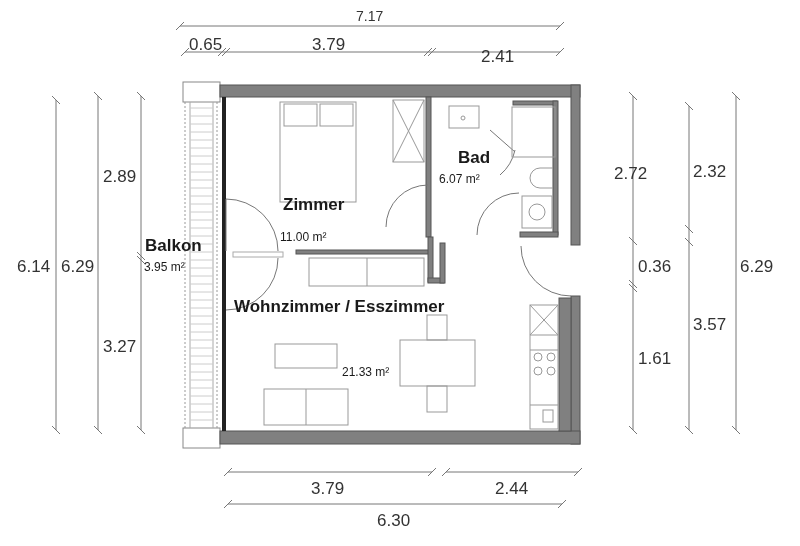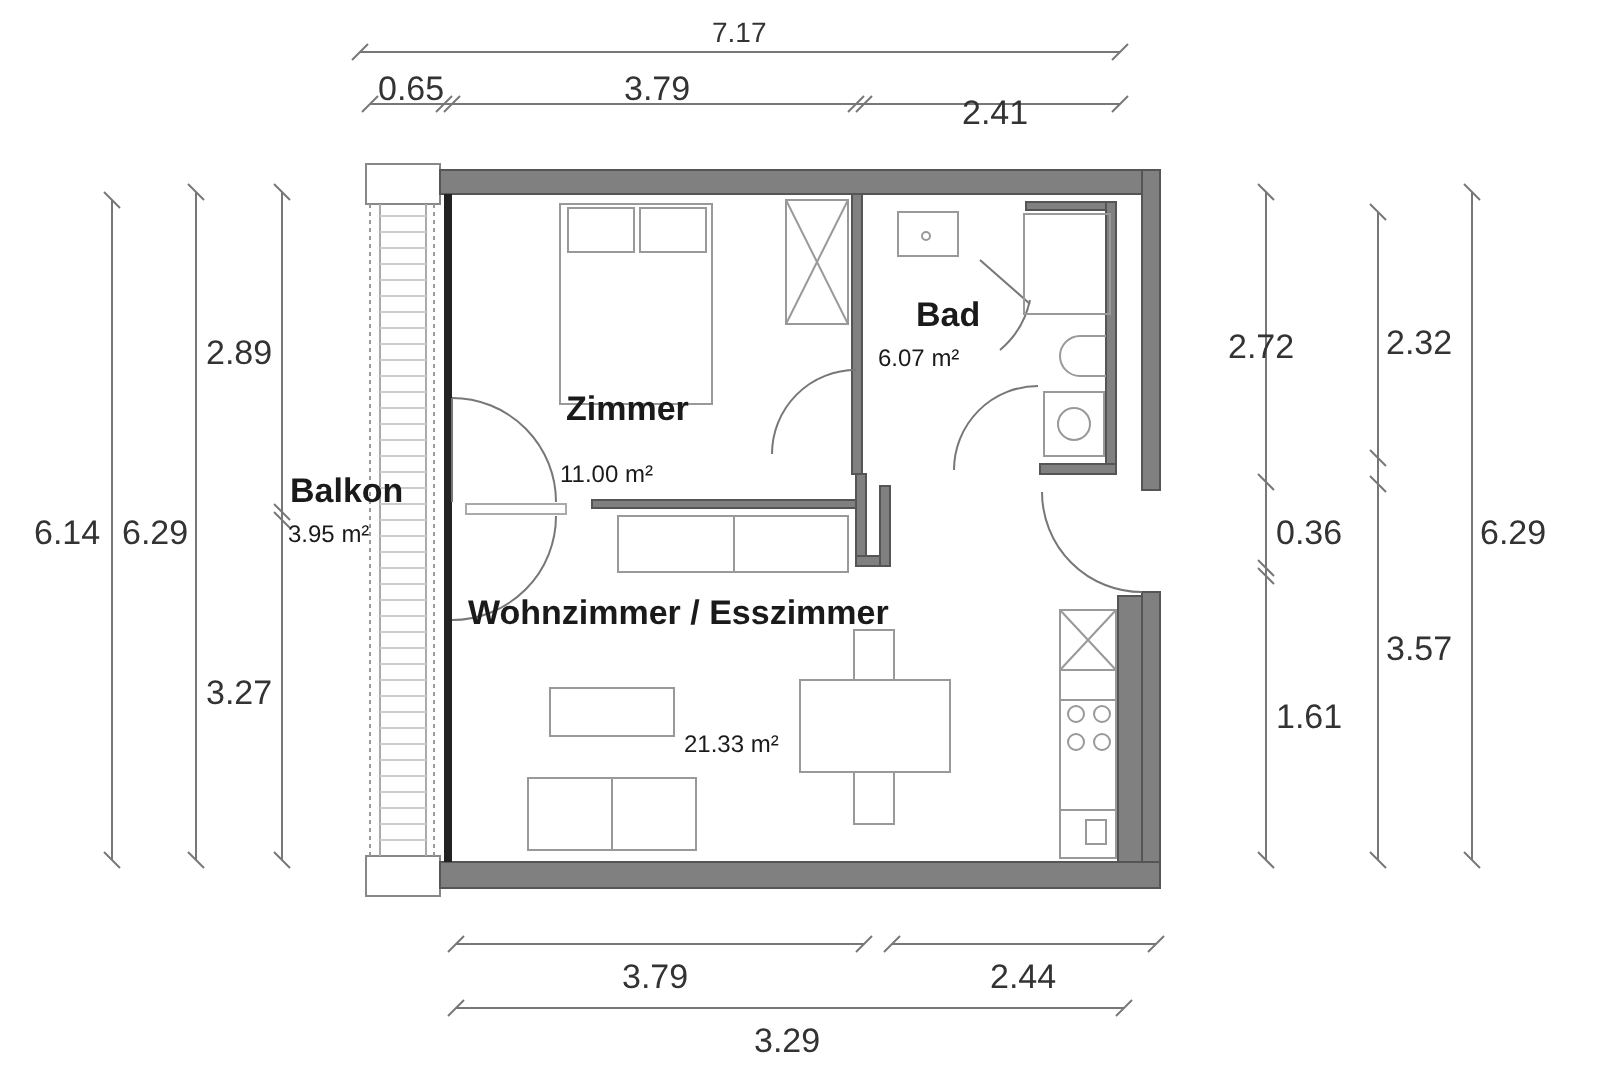--- a/index.html
+++ b/index.html
@@ -205,21 +205,21 @@
   </g>
 </svg>
 
 <div class="dim" style="left:356px;top:9px;font-size:14px;">7.17</div>
 <div class="dim" style="left:189px;top:36px;">0.65</div>
 <div class="dim" style="left:312px;top:36px;">3.79</div>
 <div class="dim" style="left:481px;top:36px;margin-top:12px;">2.41</div>
 
 <div class="dim" style="left:311px;top:480px;">3.79</div>
 <div class="dim" style="left:495px;top:480px;">2.44</div>
-<div class="dim" style="left:377px;top:512px;">3.29</div>
+<div class="dim" style="left:377px;top:512px;">6.30</div>
 
 <div class="dim" style="left:17px;top:258px;">6.14</div>
 <div class="dim" style="left:61px;top:258px;">6.29</div>
 <div class="dim" style="left:103px;top:168px;">2.89</div>
 <div class="dim" style="left:103px;top:338px;">3.27</div>
 
 <div class="dim" style="left:614px;top:165px;">2.72</div>
 <div class="dim" style="left:638px;top:258px;">0.36</div>
 <div class="dim" style="left:638px;top:350px;">1.61</div>
 <div class="dim" style="left:693px;top:163px;">2.32</div>

